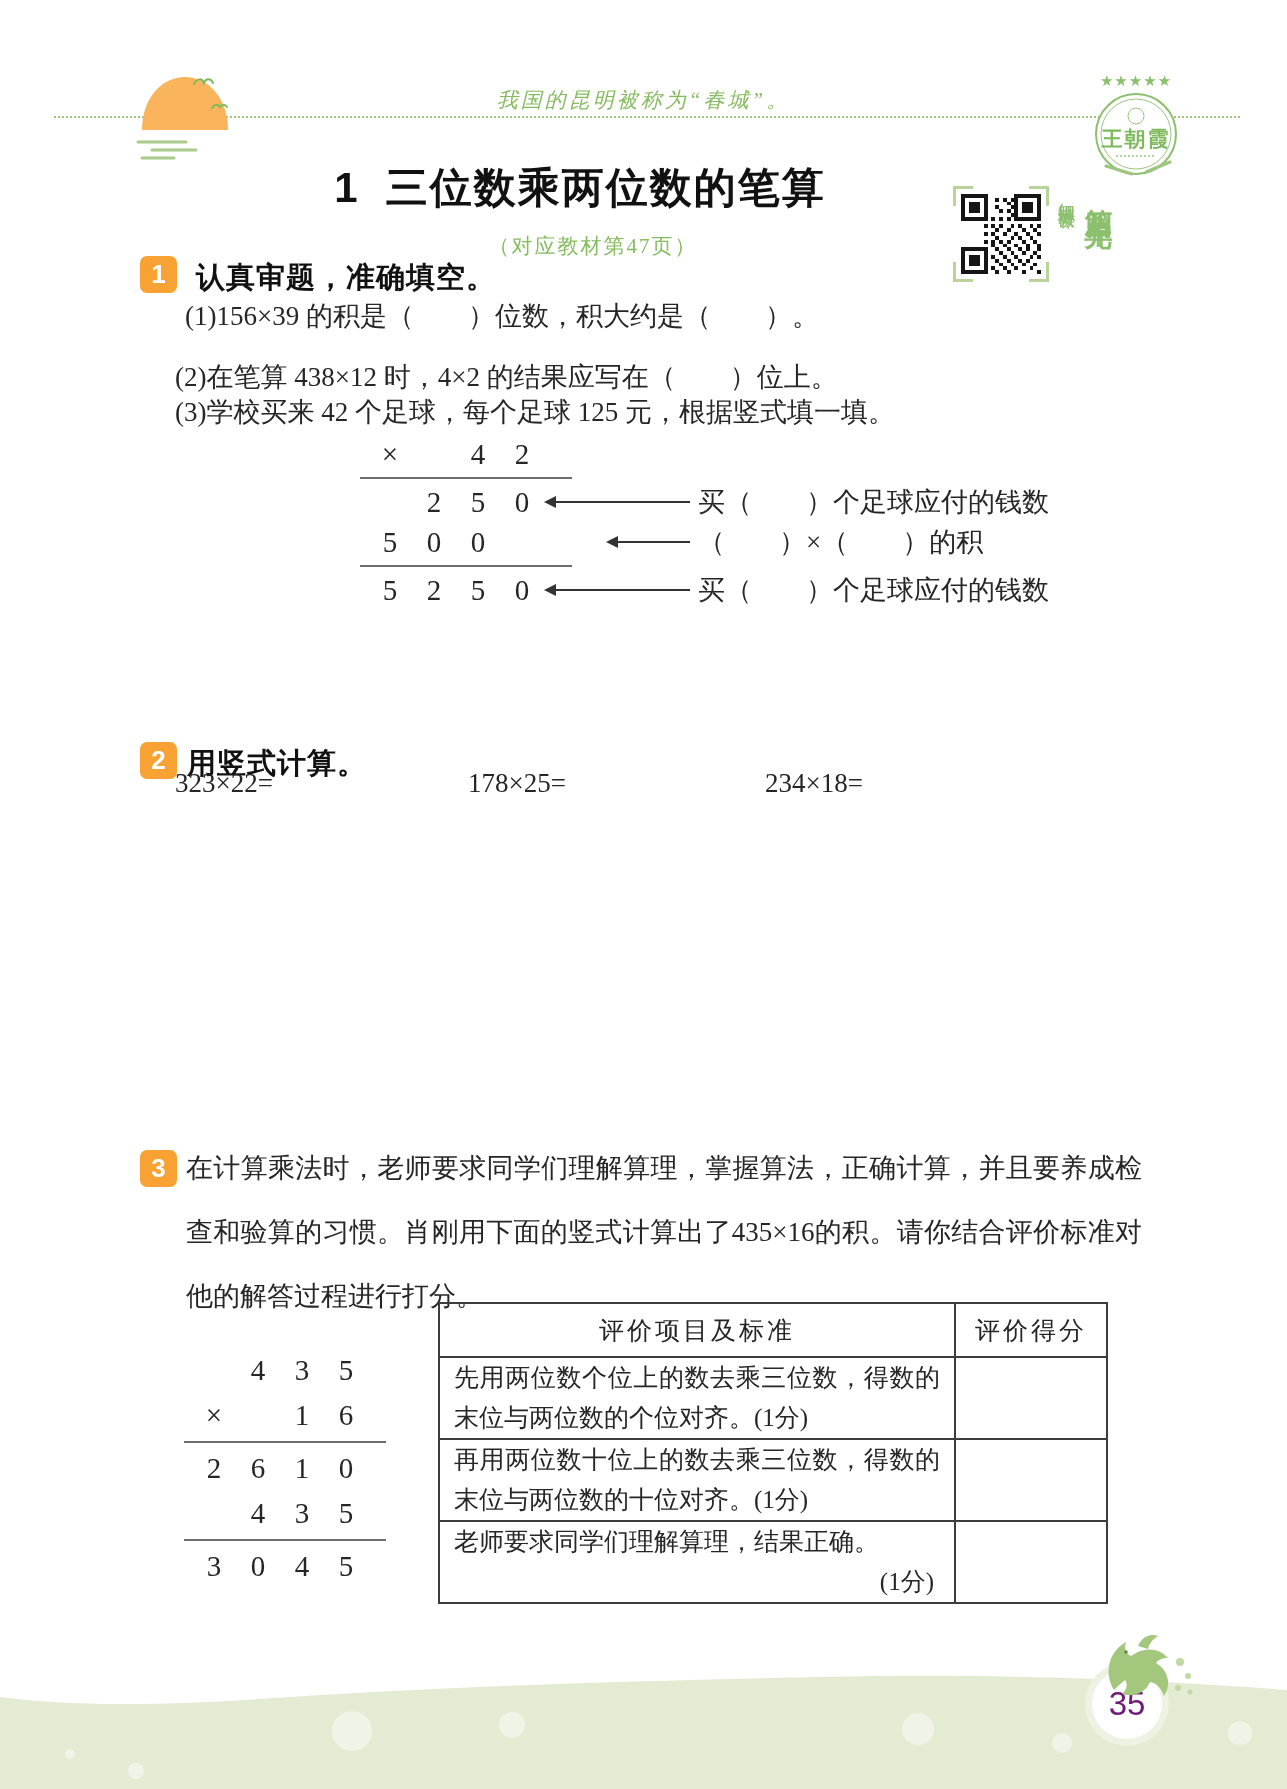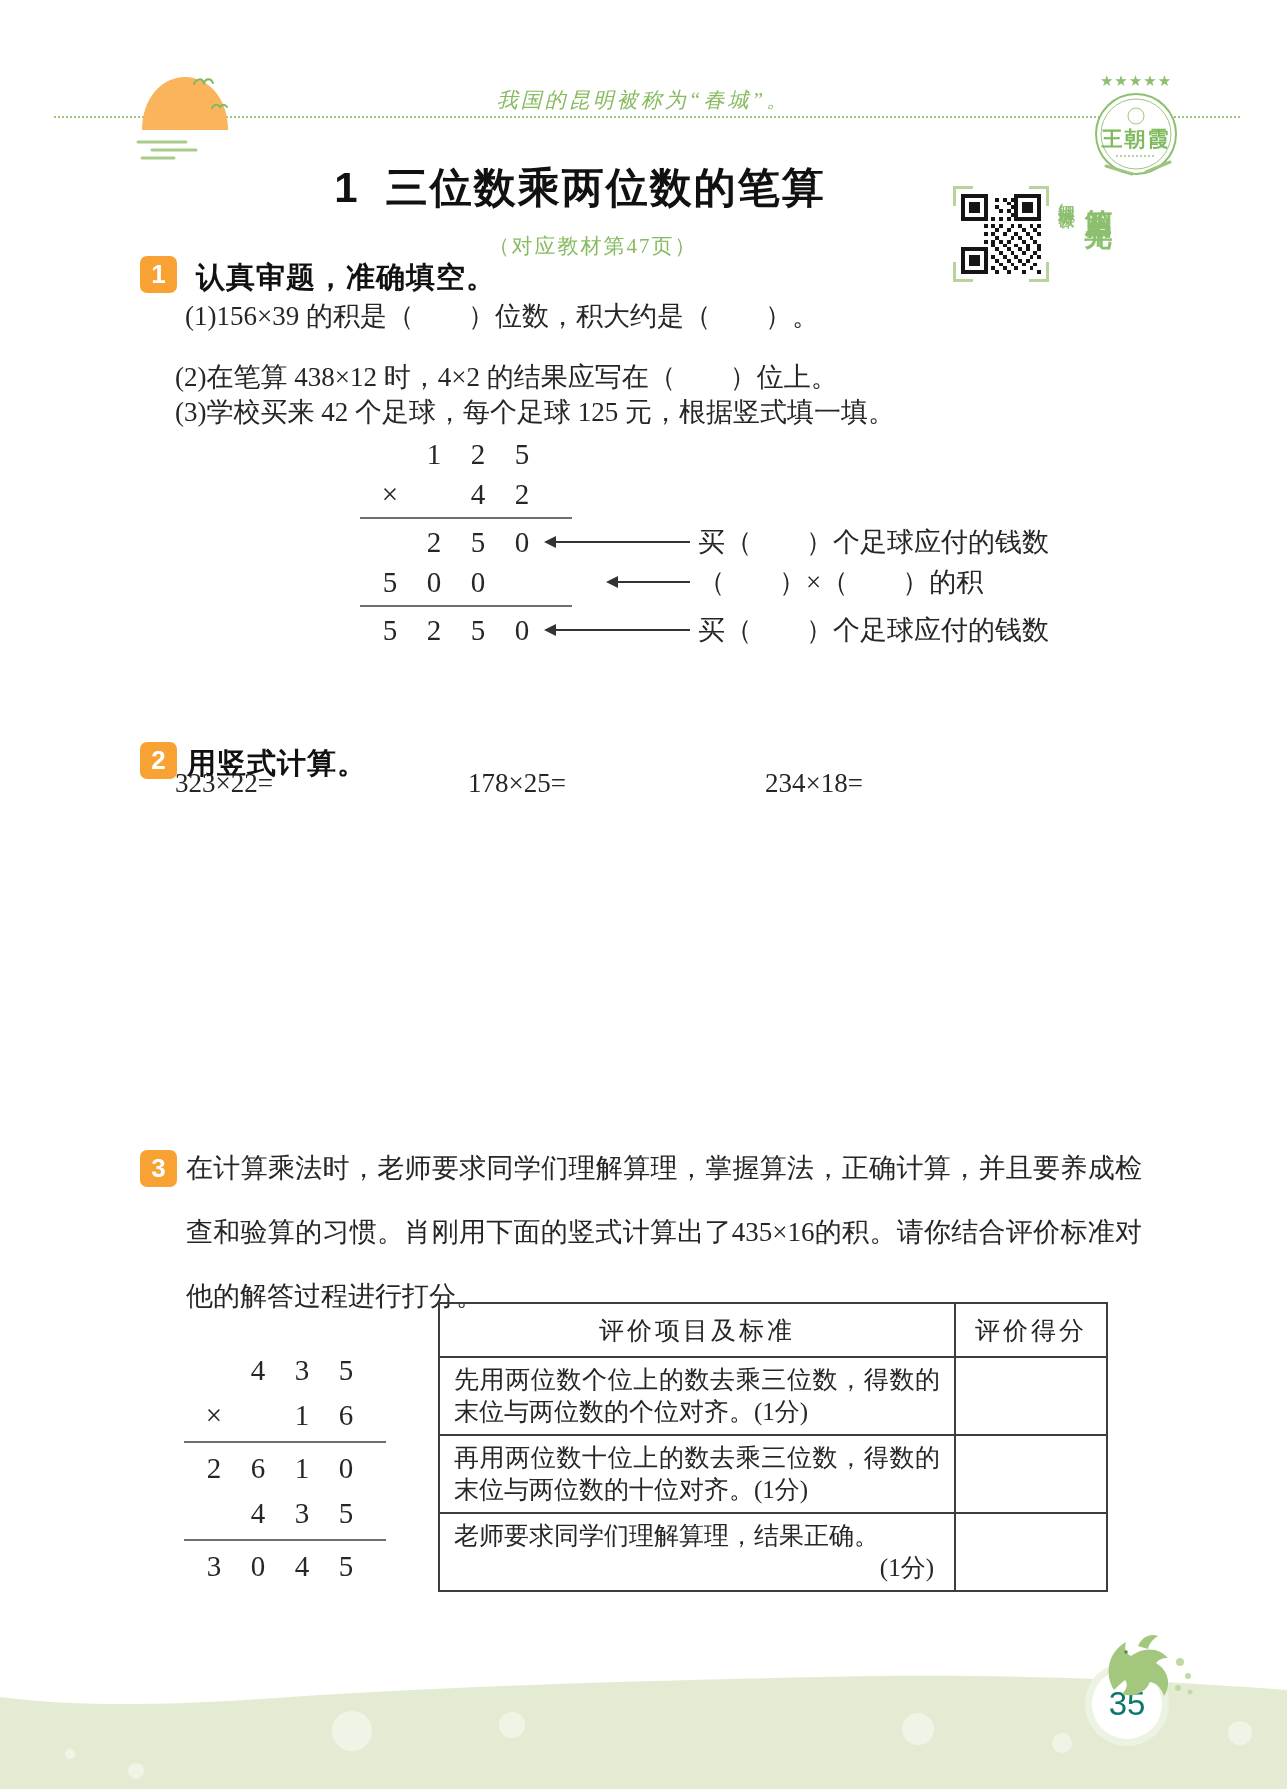--- a/index.html
+++ b/index.html
@@ -49,28 +49,28 @@
   .vnote{position:absolute;left:330px;top:0;font-size:27px;}
   .varrow{position:absolute;top:19px;height:2px;background:#333;}
   .varrow::before{content:"";position:absolute;left:-2px;top:-5px;width:0;height:0;
     border-top:6px solid transparent;border-bottom:6px solid transparent;border-right:12px solid #333;}
   .varrow.a1{left:178px;width:144px;}
   .varrow.a2{left:240px;width:82px;}
   
   .eval-table{position:absolute;left:438px;top:1302px;border-collapse:collapse;font-size:25px;}
   .eval-table th,.eval-table td{border:2px solid #3d3d3d;vertical-align:middle;}
   .eval-table th{font-weight:normal;height:50px;text-align:center;letter-spacing:3px;}
-  .eval-table td.crit{width:486px;padding:6px 14px;line-height:32px;text-align:justify;}
+  .eval-table td.crit{width:486px;padding:0 14px;line-height:40px;text-align:justify;}
   .eval-table td.score,.eval-table th.score{width:148px;}
   .tail{text-align:right;padding-right:6px;}
   
   .footer-svg{position:absolute;left:0;top:1659px;}
   .page-circle{position:absolute;left:1092px;top:1669px;width:70px;height:70px;border-radius:50%;
     background:#fff;box-shadow:0 0 0 7px #edf3e2;display:flex;align-items:center;justify-content:center;
-    font-family:"Liberation Sans",sans-serif;font-size:33px;color:#0f766e;}
+    font-family:"Liberation Sans",sans-serif;font-size:33px;color:#701a75;}
   .dolphin{position:absolute;left:1100px;top:1632px;}
   .sun{position:absolute;left:128px;top:62px;}
   .seal{position:absolute;left:1078px;top:58px;}
 </style>
 </head>
 <body>
 
 <div class="dotline"></div>
 
 <svg class="sun" width="120" height="100" viewBox="0 0 120 100">
@@ -197,23 +197,20 @@
 
 <div class="badge" style="top:256px;">1</div>
 <div class="sec-title" style="top:258px;margin-left:9px;">认真审题，准确填空。</div>
 
 <div class="q" style="top:298px;margin-left:10px;">(1)156×39 的积是（　　）位数，积大约是（　　）。</div>
 <div class="q" style="top:359px;">(2)在笔算 438×12 时，4×2 的结果应写在（　　）位上。</div>
 <div class="q" style="top:394px;">(3)学校买来 42 个足球，每个足球 125 元，根据竖式填一填。</div>
 
 <div class="vcalc vcalc1" style="left:368px;top:434px;width:800px;">
   <div class="vrow">
-    <span class="vcell"></span><span class="vcell">1</span><span class="vcell">2</span><span class="vcell">5</span>
-  </div>
-  <div class="vrow">
     <span class="vcell">×</span><span class="vcell"></span><span class="vcell">4</span><span class="vcell">2</span>
   </div>
   <div class="vrule"></div>
   <div class="vrow">
     <span class="vcell"></span><span class="vcell">2</span><span class="vcell">5</span><span class="vcell">0</span>
     <span class="varrow a1"></span>
     <span class="vnote">买（　　）个足球应付的钱数</span>
   </div>
   <div class="vrow">
     <span class="vcell">5</span><span class="vcell">0</span><span class="vcell">0</span><span class="vcell"></span>

